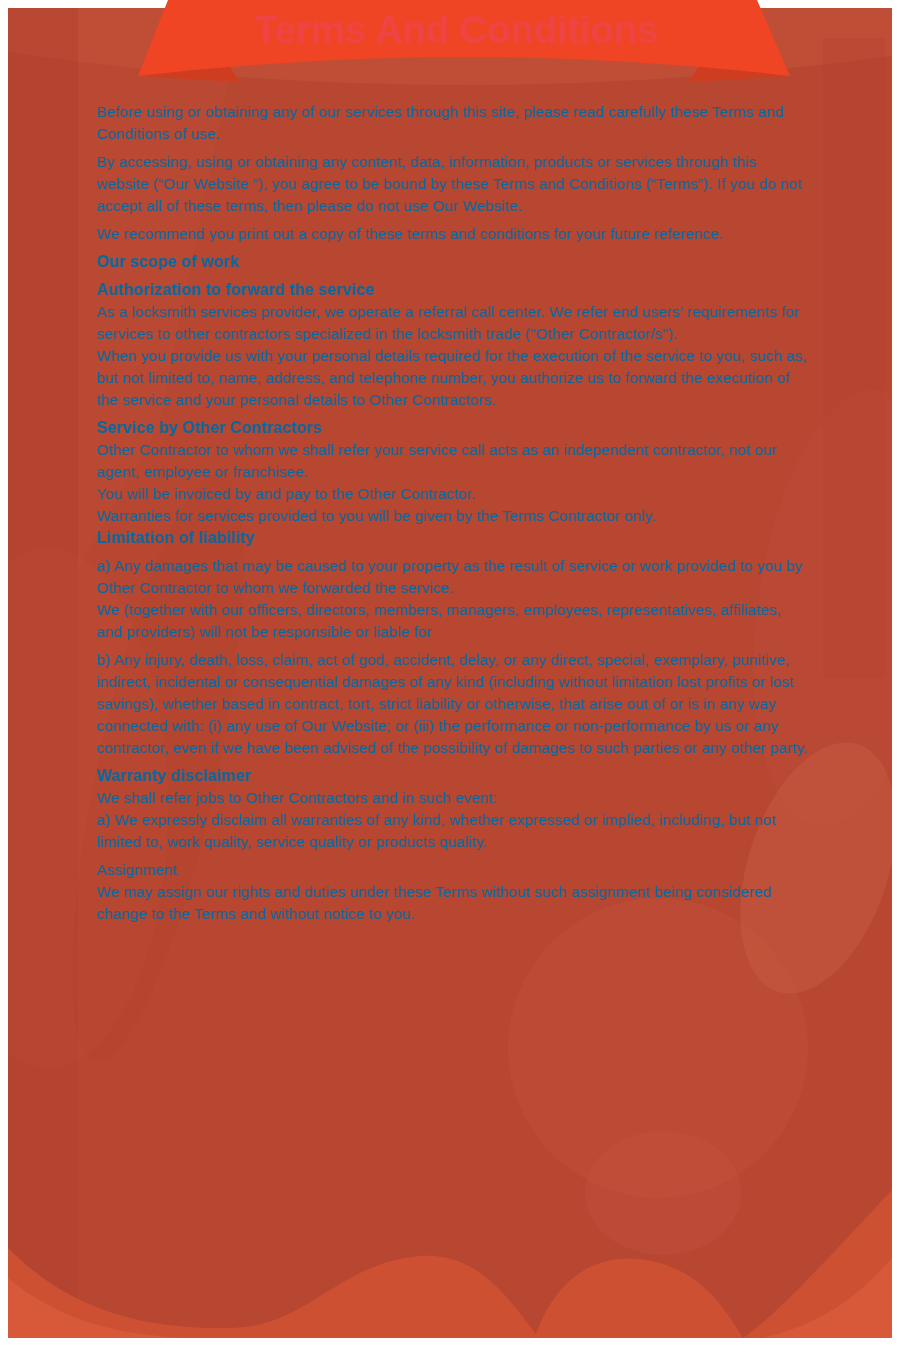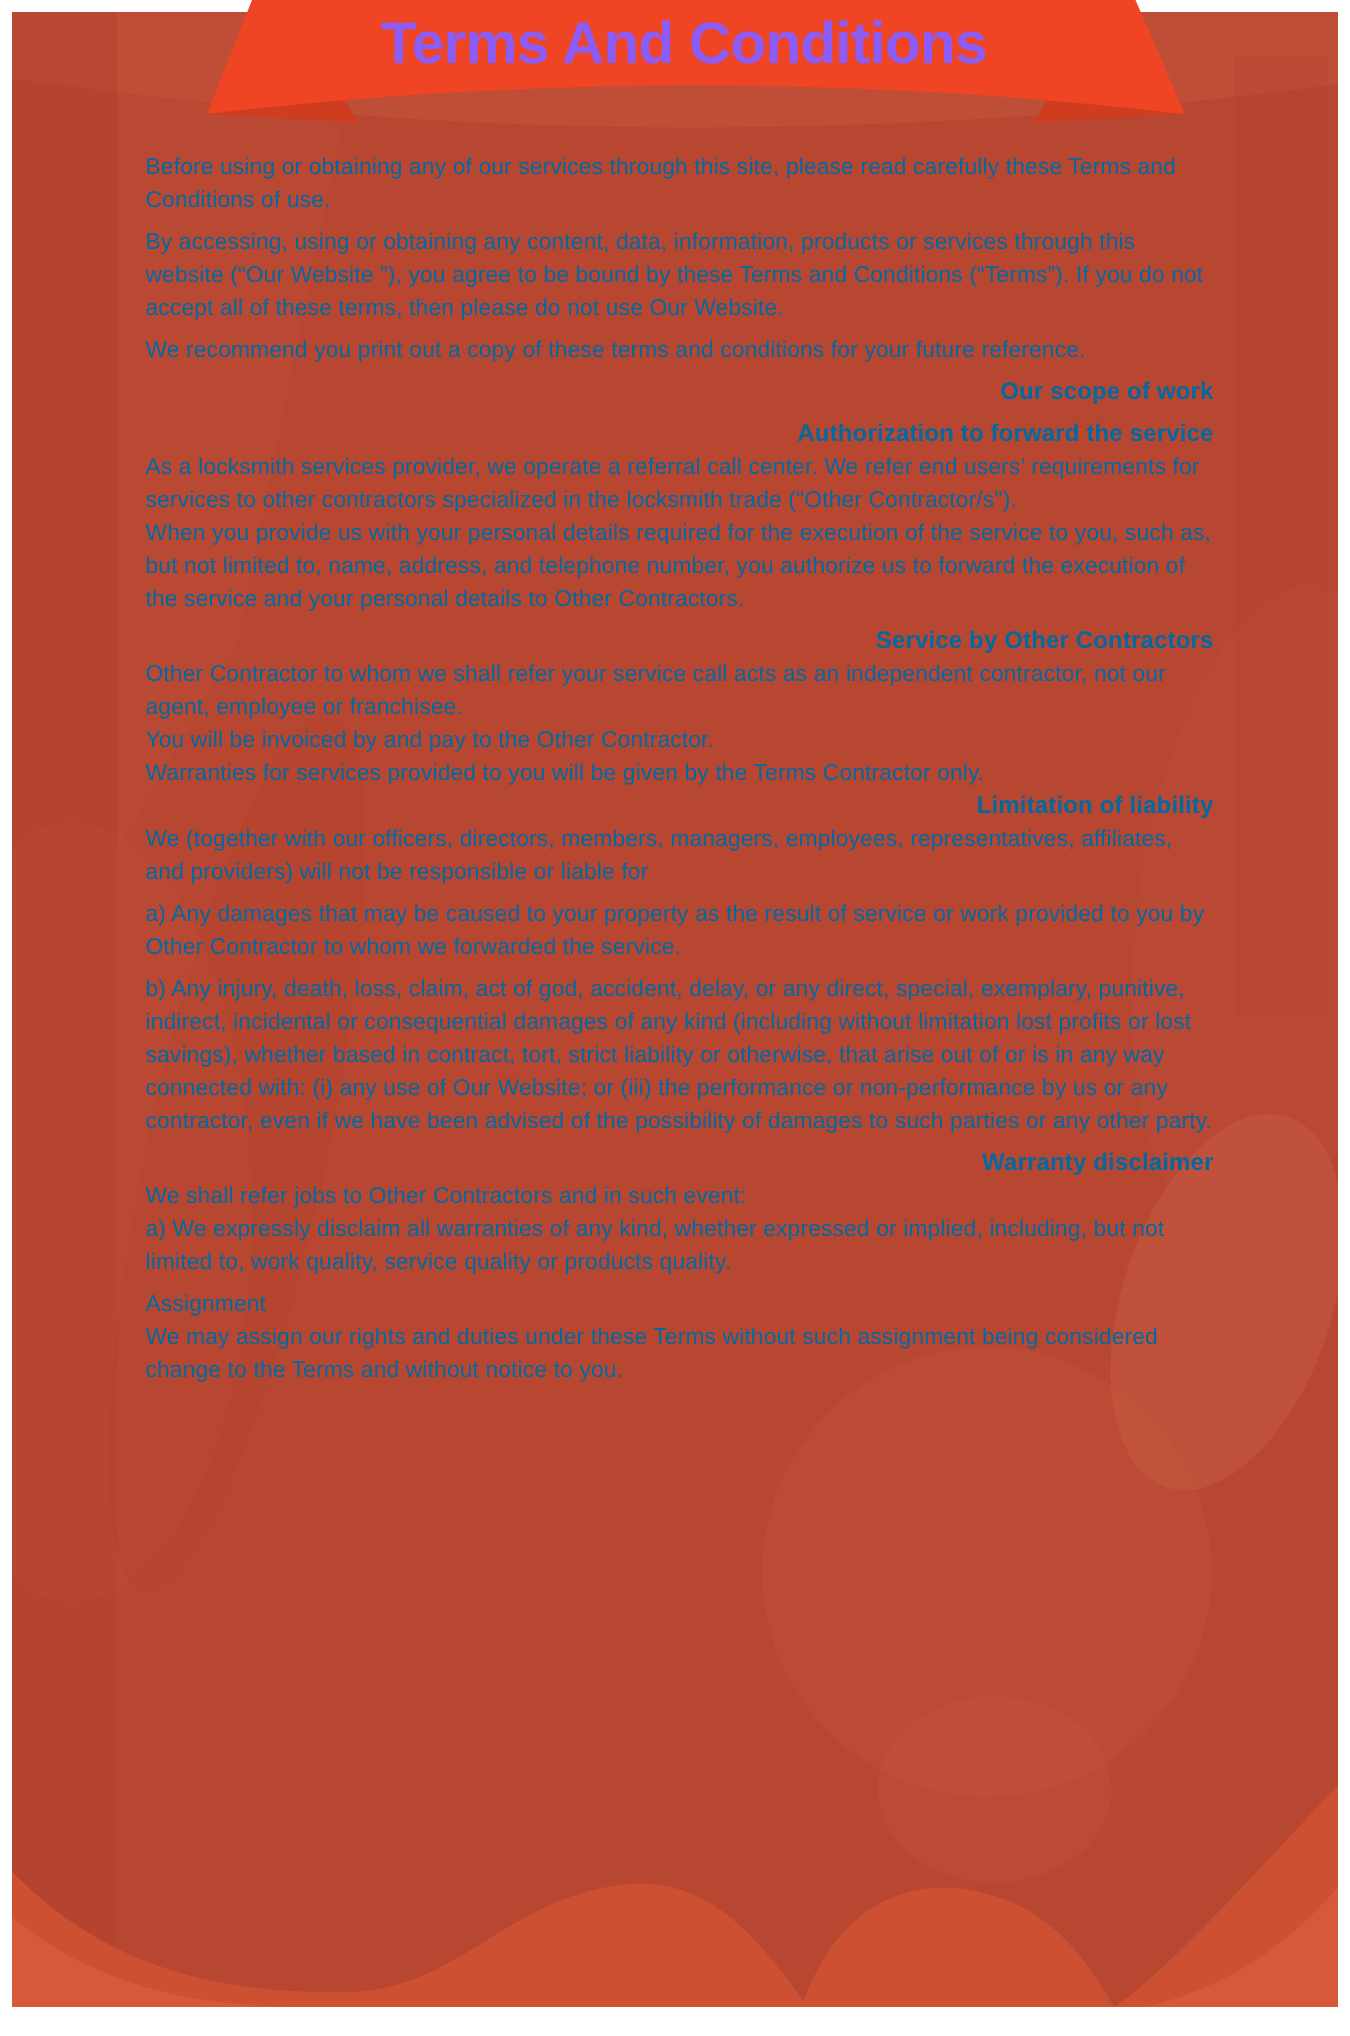--- a/index.html
+++ b/index.html
@@ -17,36 +17,36 @@
     overflow:hidden;
   }
   .deco{position:absolute;left:0;top:0;}
   .waves{position:absolute;left:0;top:1130px;}
   .ribbon-wrap{
     position:absolute;left:0;top:0;width:900px;height:95px;z-index:5;
   }
   .ribbon-title{
     position:absolute;left:14px;top:8px;width:884px;
     text-align:center;
-    color:#8b5cf6;
+    color:#ef4444;
     font-size:39px;
     font-weight:600;
     letter-spacing:-0.5px;
     z-index:6;
   }
   .content{
     position:absolute;left:97px;top:101px;width:712px;z-index:4;
     color:#0369a1;
     font-size:15.2px;
     line-height:22px;
     letter-spacing:0.1px;
   }
   .content .block{margin:0;}
   .content .gap{margin-top:6px;}
-  .content .heading{font-weight:bold;font-size:16px;text-align:right;}
+  .content .heading{font-weight:bold;font-size:16px;}
 </style>
 </head>
 <body>
 
 <div class="page">
 
   <div class="panel">
 
     <svg class="deco" width="884" height="1330" viewBox="0 0 884 1330">
       <path d="M0,0 H884 V48 Q442,108 0,44 Z" fill="#c4543c" opacity="0.55"></path>
@@ -83,22 +83,22 @@
       <div class="block para gap">We recommend you print out a copy of these terms and conditions for your future reference.</div>
       <div class="block heading gap">Our scope of work</div>
       <div class="block heading gap">Authorization to forward the service</div>
       <div class="block para">As a locksmith services provider, we operate a referral call center. We refer end users’ requirements for services to other contractors specialized in the locksmith trade ("Other Contractor/s").</div>
       <div class="block para">When you provide us with your personal details required for the execution of the service to you, such as, but not limited to, name, address, and telephone number, you authorize us to forward the execution of the service and your personal details to Other Contractors.</div>
       <div class="block heading gap">Service by Other Contractors</div>
       <div class="block para">Other Contractor to whom we shall refer your service call acts as an independent contractor, not our agent, employee or franchisee.</div>
       <div class="block para">You will be invoiced by and pay to the Other Contractor.</div>
       <div class="block para">Warranties for services provided to you will be given by the Terms Contractor only.</div>
       <div class="block heading">Limitation of liability</div>
+      <div class="block para gap">a) Any damages that may be caused to your property as the result of service or work provided to you by Other Contractor to whom we forwarded the service.</div>
       <div class="block para">We (together with our officers, directors, members, managers, employees, representatives, affiliates, and providers) will not be responsible or liable for</div>
-      <div class="block para gap">a) Any damages that may be caused to your property as the result of service or work provided to you by Other Contractor to whom we forwarded the service.</div>
       <div class="block para gap">b) Any injury, death, loss, claim, act of god, accident, delay, or any direct, special, exemplary, punitive, indirect, incidental or consequential damages of any kind (including without limitation lost profits or lost savings), whether based in contract, tort, strict liability or otherwise, that arise out of or is in any way connected with: (i) any use of Our Website; or (iii) the performance or non-performance by us or any contractor, even if we have been advised of the possibility of damages to such parties or any other party.</div>
       <div class="block heading gap">Warranty disclaimer</div>
       <div class="block para">We shall refer jobs to Other Contractors and in such event:</div>
       <div class="block para">a) We expressly disclaim all warranties of any kind, whether expressed or implied, including, but not limited to, work quality, service quality or products quality.</div>
       <div class="block para gap">Assignment</div>
       <div class="block para">We may assign our rights and duties under these Terms without such assignment being considered change to the Terms and without notice to you.</div>
     </main>
 
 </div>
 

